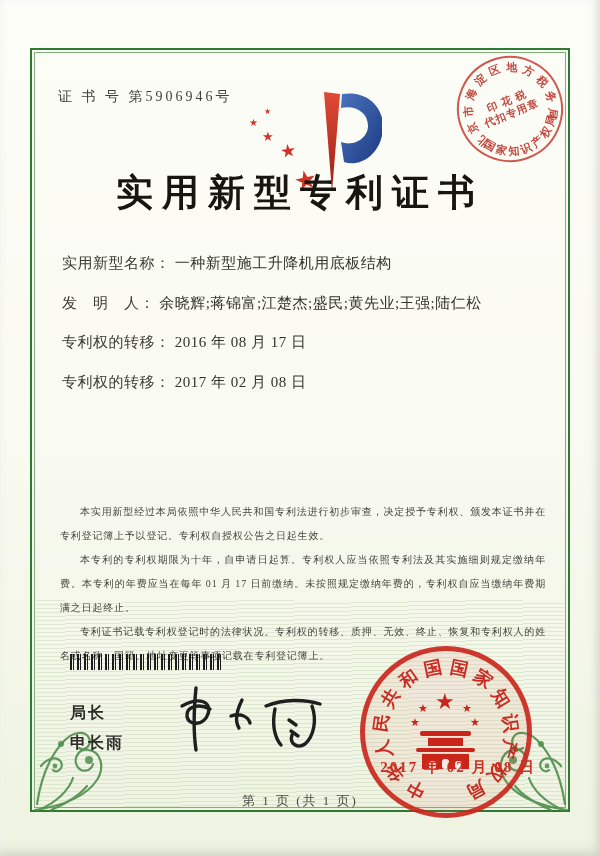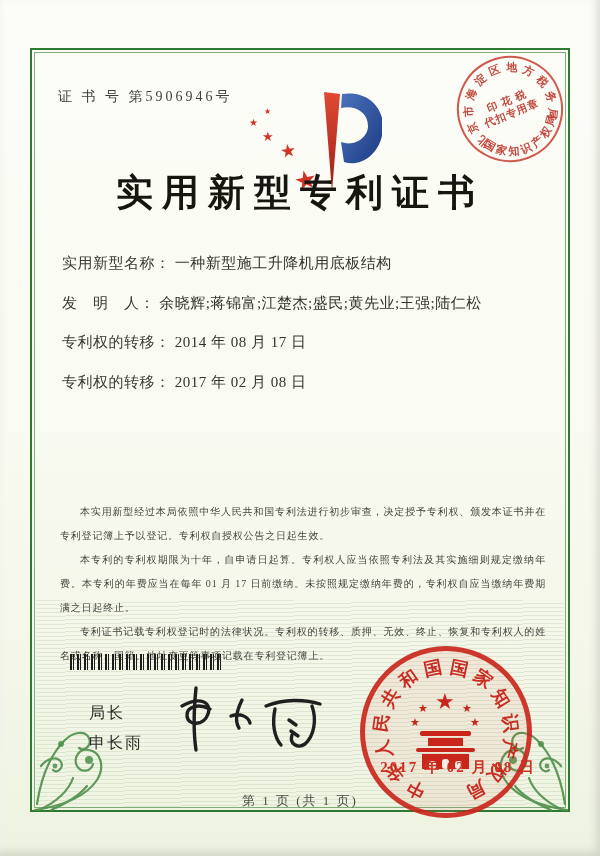--- a/index.html
+++ b/index.html
@@ -50,22 +50,22 @@
   .field-value{color:#33332e;}
   
   .body-text{position:absolute;left:60px;top:500px;width:486px;font-size:10px;line-height:24px;color:#45453d;text-align:justify;letter-spacing:.8px;}
   .body-text p{margin:0;text-indent:2em;}
   
   .barcode{
     position:absolute;left:70px;top:654px;width:152px;height:16px;
     background:repeating-linear-gradient(90deg,#1c1c1c 0 2px,transparent 2px 3px,#1c1c1c 3px 4px,transparent 4px 7px,#1c1c1c 7px 9px,transparent 9px 10px,#1c1c1c 10px 11px,transparent 11px 14px);
   }
   
-  .signer{position:absolute;left:89px;top:698px;font-size:16px;color:#2c2c28;letter-spacing:2px;line-height:30px;
-    font-family:"Liberation Sans","DejaVu Sans",sans-serif;}
+  .signer{position:absolute;left:70px;top:698px;font-size:16px;color:#2c2c28;letter-spacing:2px;line-height:30px;
+    font-family:"Liberation Sans","DejaVu Sans",sans-serif;font-weight:bold;}
   .signature{position:absolute;left:162px;top:676px;}
   
   .seal{
     position:absolute;left:360px;top:646px;width:172px;height:172px;border-radius:50%;
     border:5.5px solid rgba(201,37,27,.9);box-sizing:border-box;color:rgba(198,34,24,.95);
     background:radial-gradient(circle, rgba(225,70,55,.07) 55%, rgba(225,70,55,.12) 100%);
   }
   .seal .arc-char{font-size:18px;}
   .emblem{position:absolute;left:43px;top:40px;width:75px;height:82px;}
   .emblem-star{position:absolute;color:#c9251b;line-height:1;}
@@ -179,21 +179,21 @@
     <div class="field-row">
       <span class="field-label">实用新型名称：</span>
       <span class="field-value">一种新型施工升降机用底板结构</span>
     </div>
     <div class="field-row">
       <span class="field-label">发　明　人：</span>
       <span class="field-value">余晓辉;蒋锦富;江楚杰;盛民;黄先业;王强;陆仁松</span>
     </div>
     <div class="field-row">
       <span class="field-label">专利权的转移：</span>
-      <span class="field-value">2014 年 08 月 17 日</span>
+      <span class="field-value">2016 年 08 月 17 日</span>
     </div>
     <div class="field-row">
       <span class="field-label">专利权的转移：</span>
       <span class="field-value">2017 年 02 月 08 日</span>
     </div>
   </div>
 
   <div class="body-text">
     <p>本实用新型经过本局依照中华人民共和国专利法进行初步审查，决定授予专利权、颁发本证书并在专利登记簿上予以登记。专利权自授权公告之日起生效。</p>
     <p>本专利的专利权期限为十年，自申请日起算。专利权人应当依照专利法及其实施细则规定缴纳年费。本专利的年费应当在每年 01 月 17 日前缴纳。未按照规定缴纳年费的，专利权自应当缴纳年费期满之日起终止。</p>

